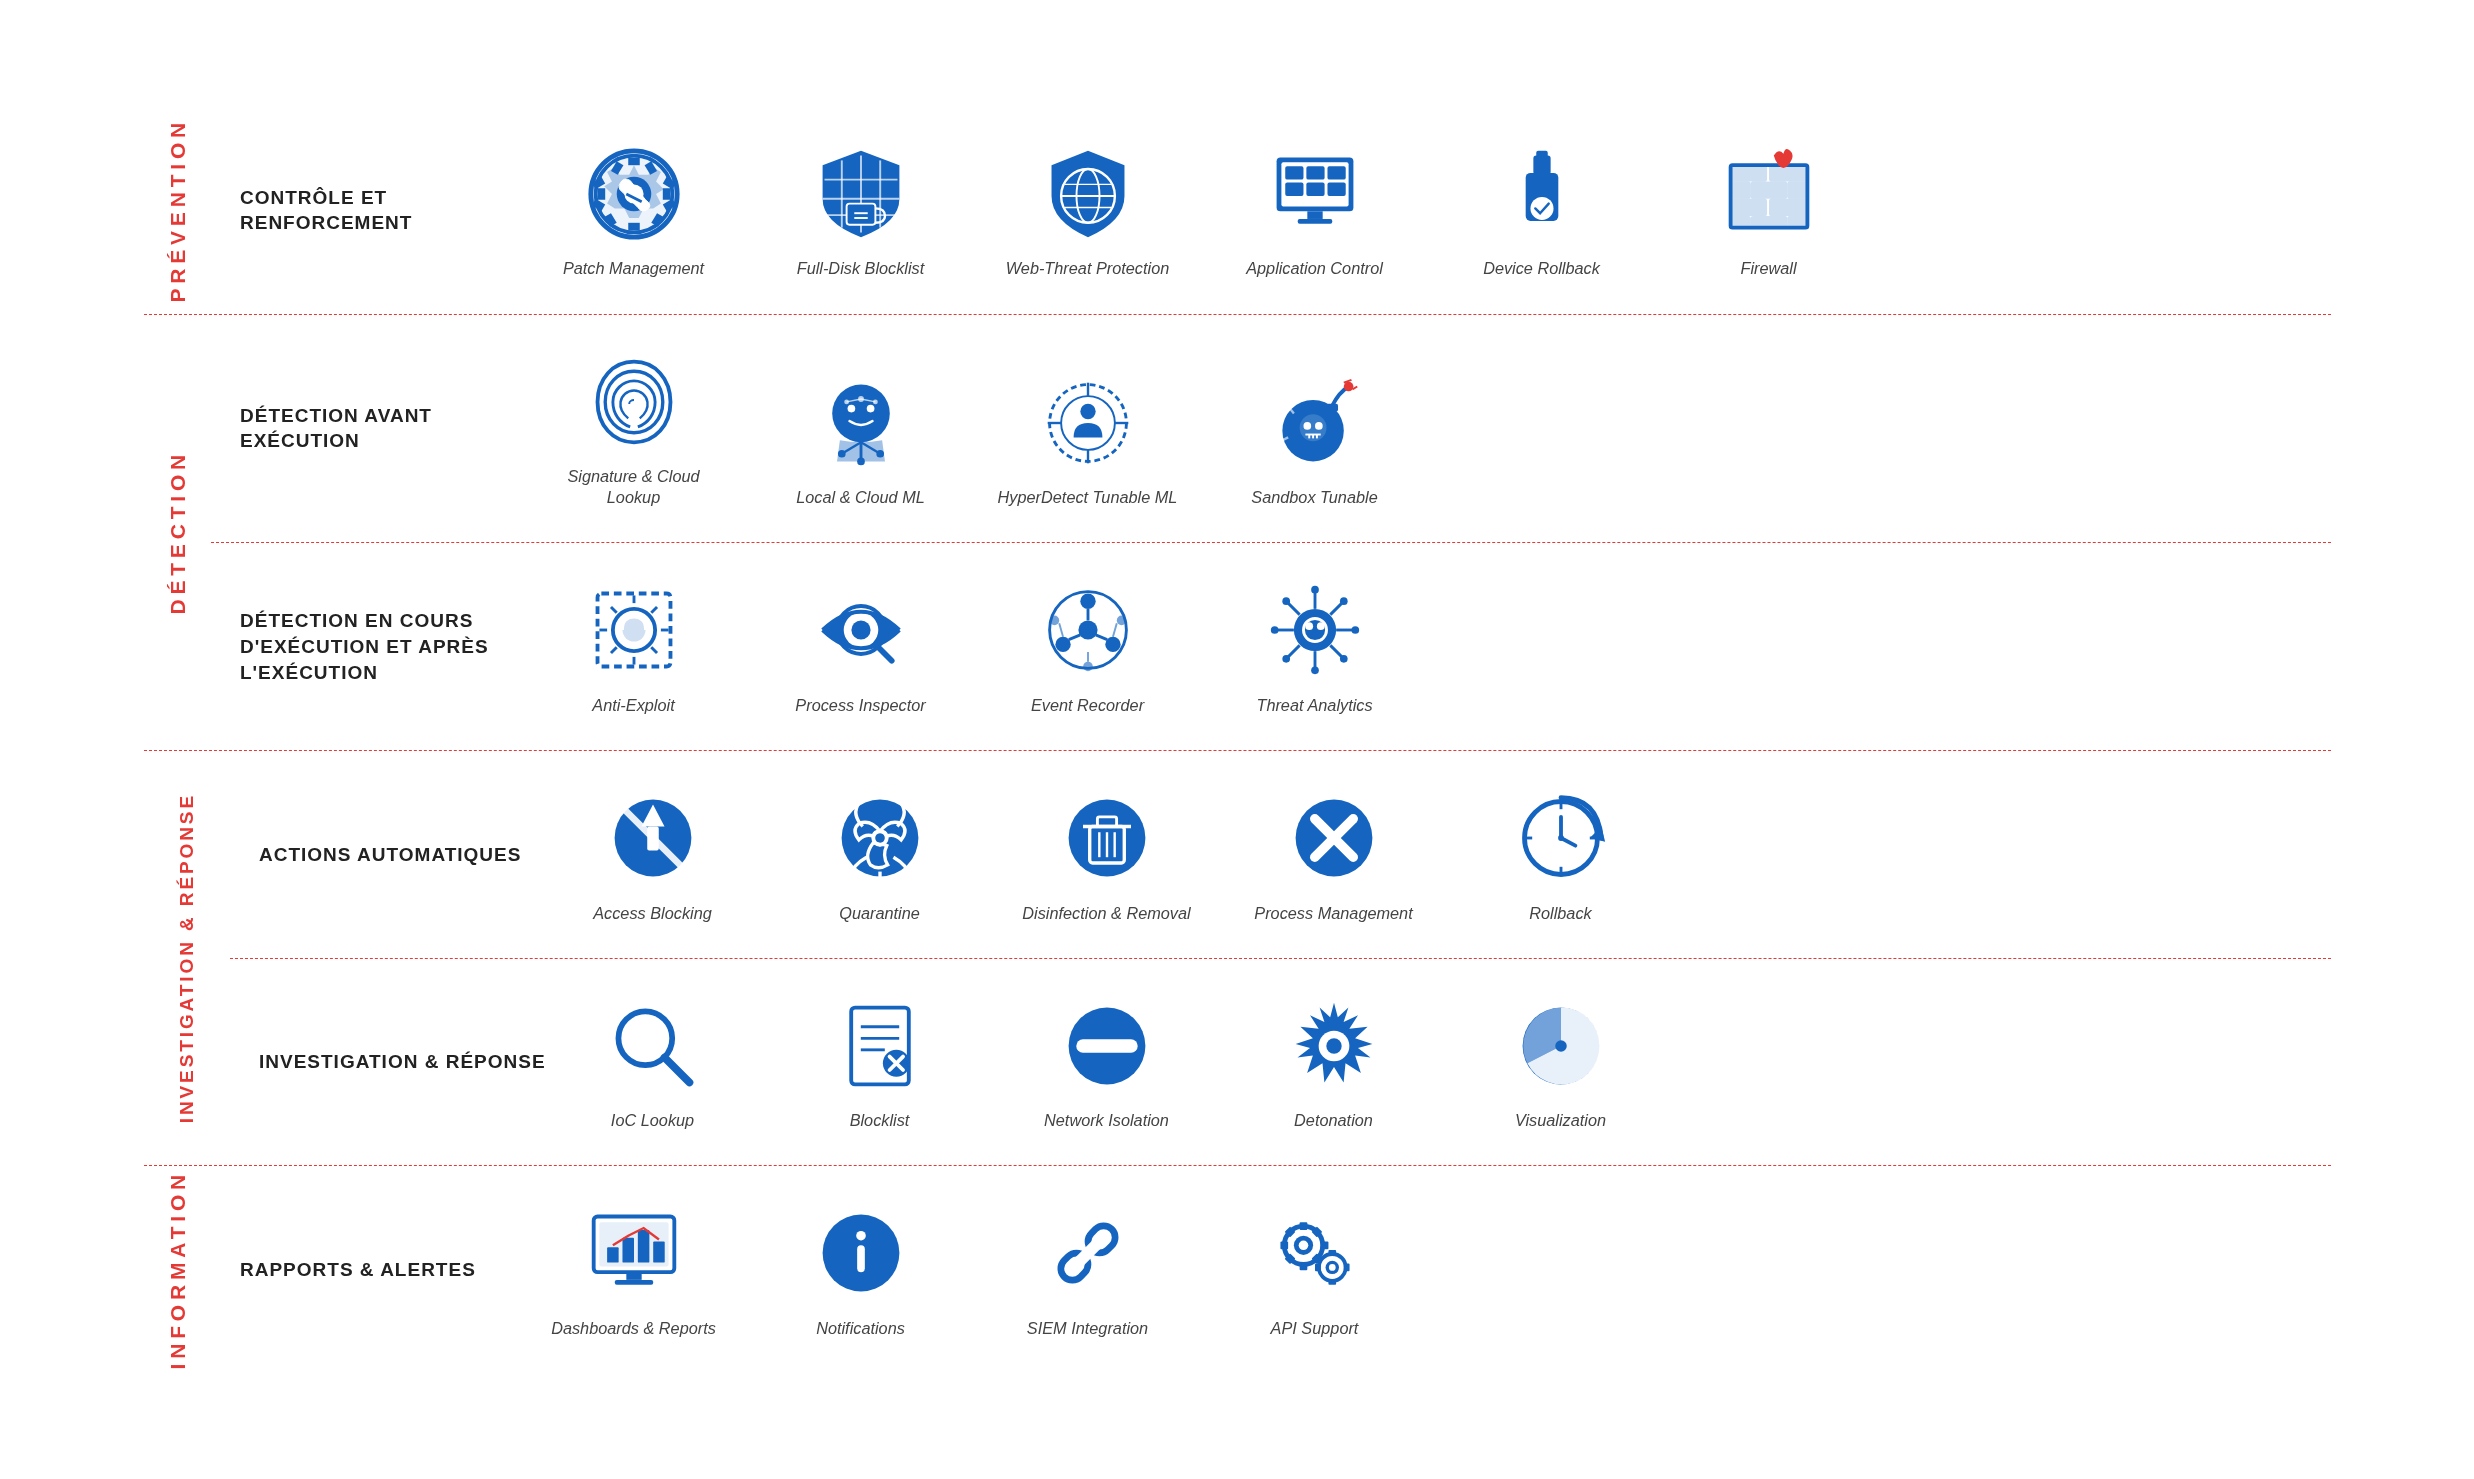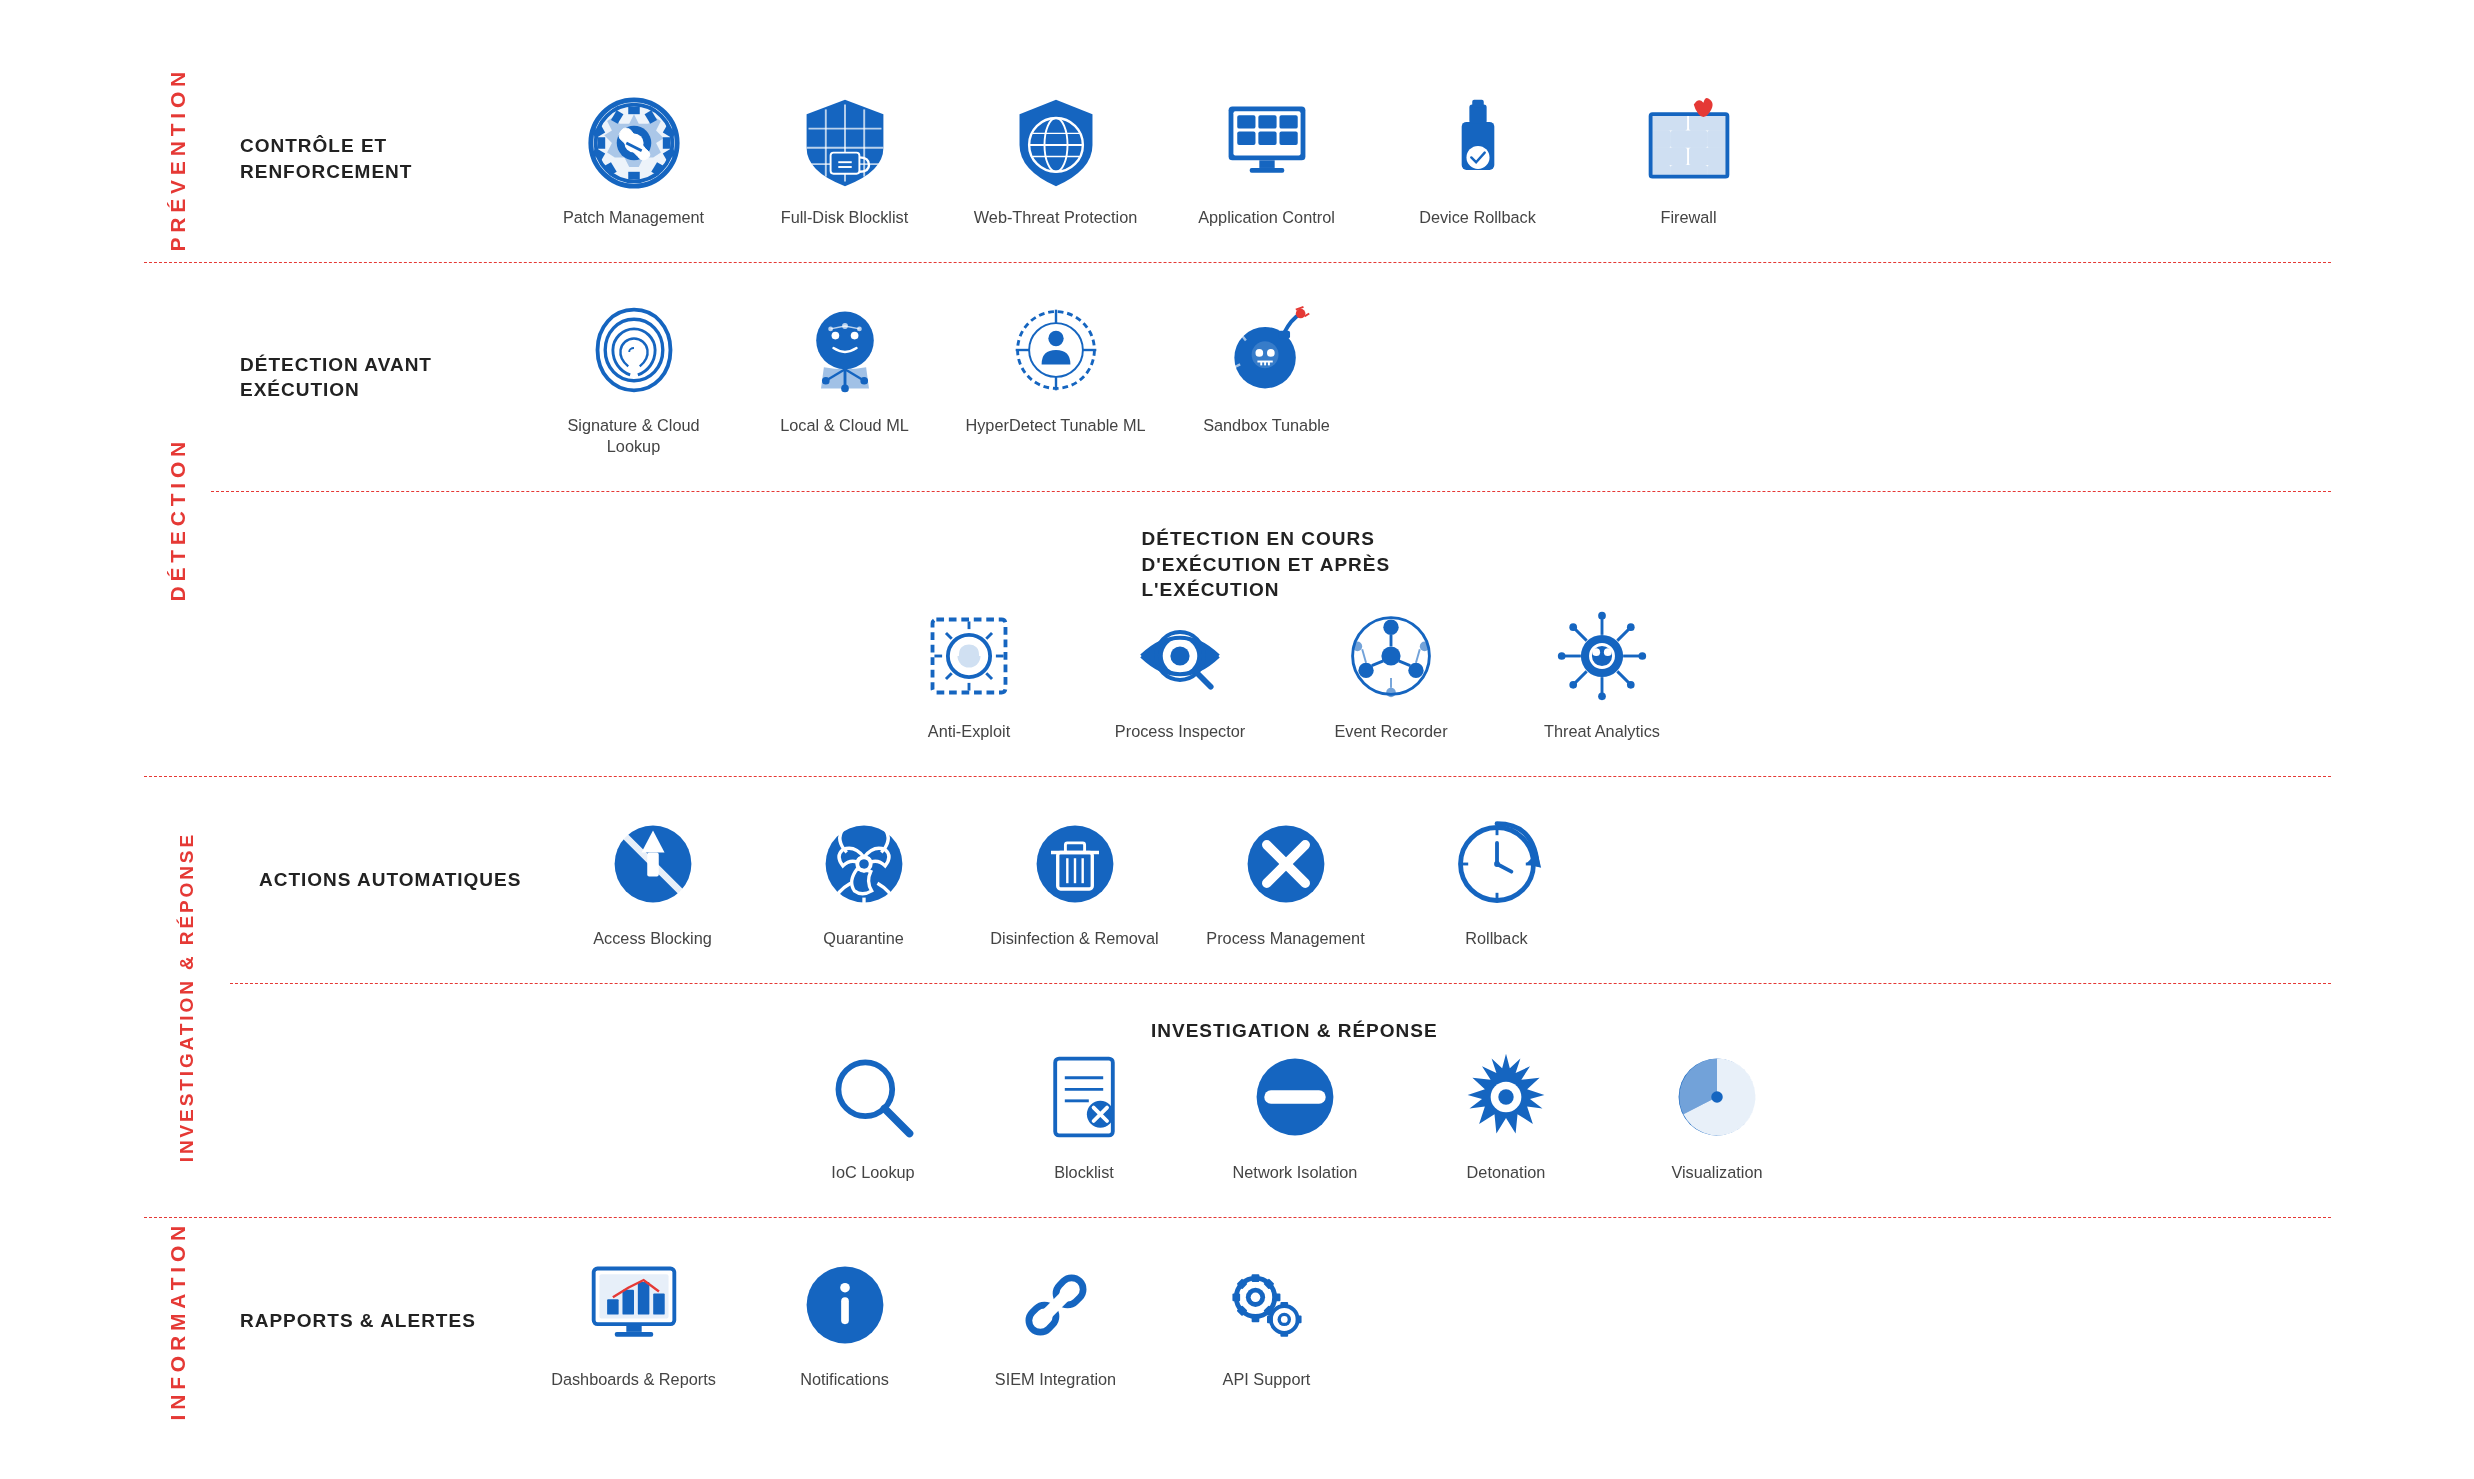--- a/index.html
+++ b/index.html
@@ -12,23 +12,24 @@
       align-items: center;
       justify-content: center;
     }
     .main-container {
       width: 2303px;
       padding: 38px 58px;
       position: relative;
     }
     .icons-row {
       display: flex;
-      align-items: flex-start;
+      align-items: flex-end;
       flex: 1;
-      gap: 0;
+      gap: 16px;
+      font-style: italic;
     }
     .icon-item {
       display: flex;
       flex-direction: column;
       align-items: center;
       width: 211px;
       min-width: 173px;
     }
     .icon-svg {
       width: 106px;
@@ -83,21 +84,20 @@
       display: flex;
       flex-direction: column;
     }
     .inner-section {
       display: flex;
       align-items: center;
       padding: 34px 0 34px 29px;
     }
     .inner-section + .inner-section {
       border-top: 1.9px dashed #e53935;
-      flex-direction: column;
     }
     .inner-section-label {
       width: 288px;
       min-width: 288px;
       font-size: 19px;
       font-weight: 700;
       color: #222;
       text-transform: uppercase;
       letter-spacing: 1px;
       line-height: 1.35;

